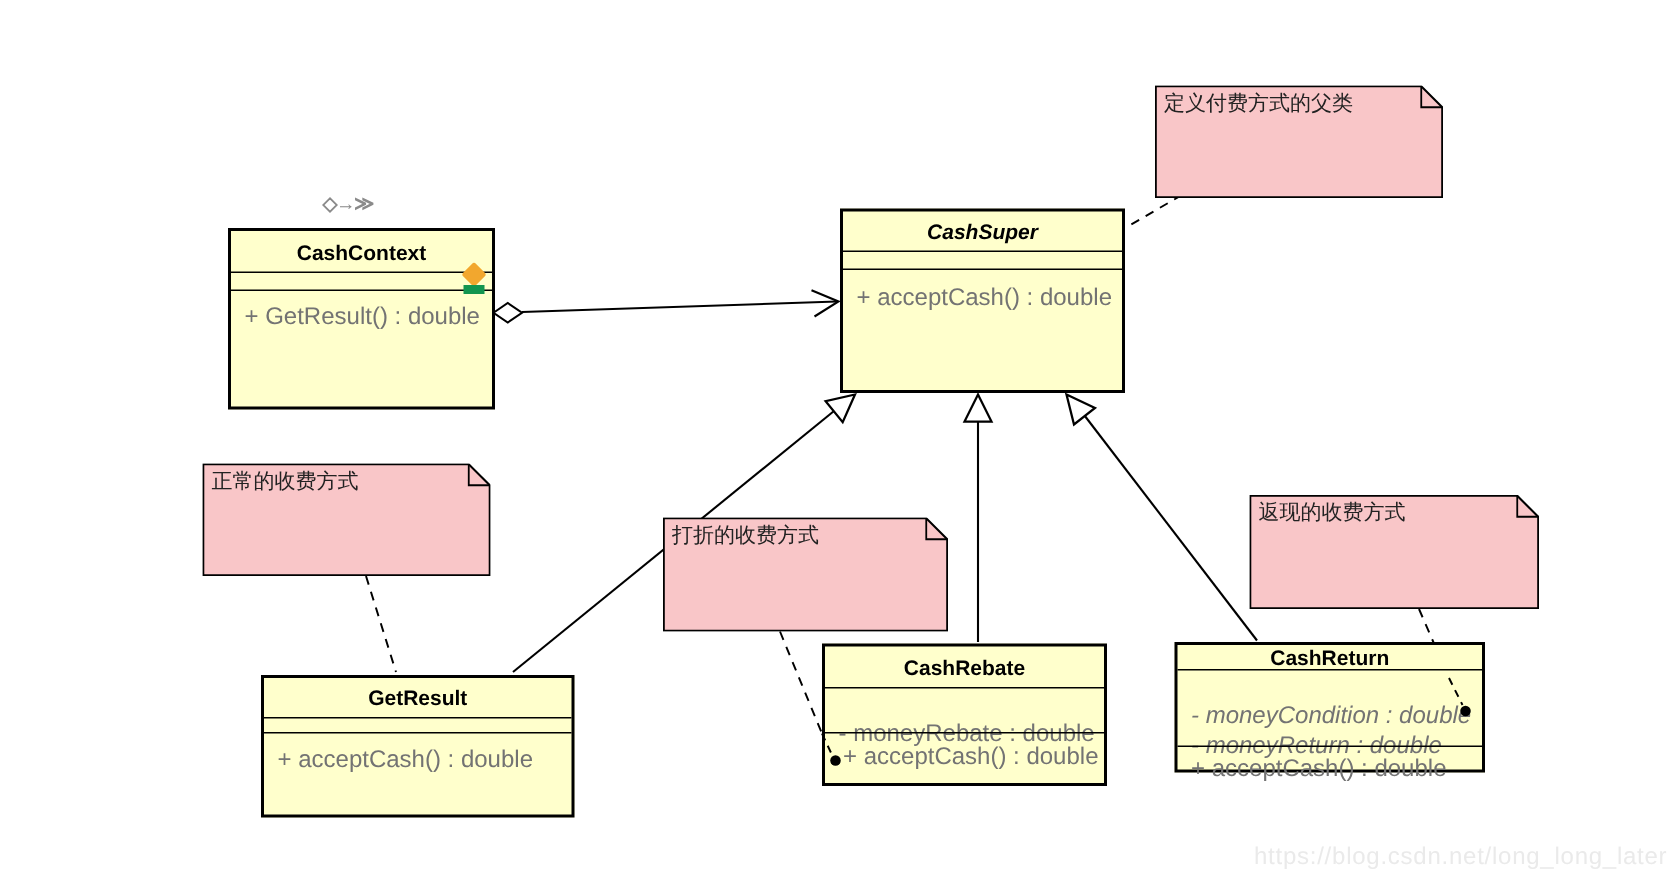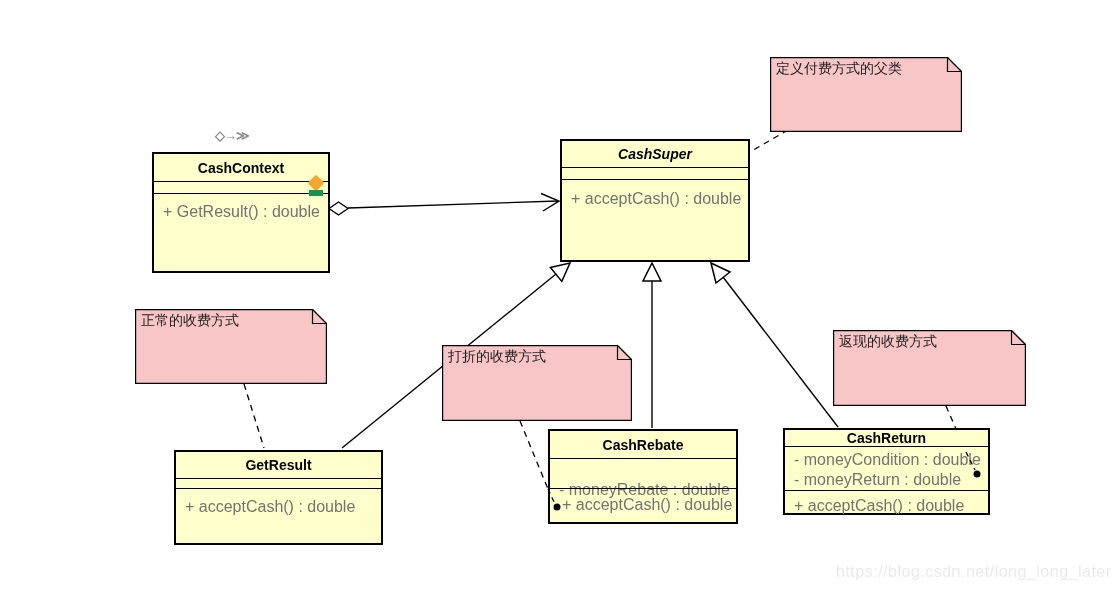--- a/index.html
+++ b/index.html
@@ -106,21 +106,21 @@
     <div class="uml-section" style="height:30px; padding-top:21px;">
       <div class="uml-member">- moneyRebate : double</div>
     </div>
     <div class="uml-section" style="flex:1; padding-top:6px;">
       <div class="uml-member" style="padding-left:12px;">+ acceptCash() : double</div>
     </div>
   </div>
 
   <div class="uml-class" style="left:783px; top:428px; width:207px; height:87px;">
     <div class="uml-class-title" style="height:27px;">CashReturn</div>
-    <div class="uml-section" style="height:51px; padding-top:3px;">
+    <div class="uml-section" style="height:51px; padding-top:21px;font-style:italic;">
       <div class="uml-member">- moneyCondition : double</div>
       <div class="uml-member">- moneyReturn : double</div>
     </div>
     <div class="uml-section" style="flex:1; padding-top:5px;">
       <div class="uml-member">+ acceptCash() : double</div>
     </div>
   </div>
 
   <div class="uml-note" style="left:770px; top:57px; width:192px; height:75px;">
     <svg width="192" height="75">

